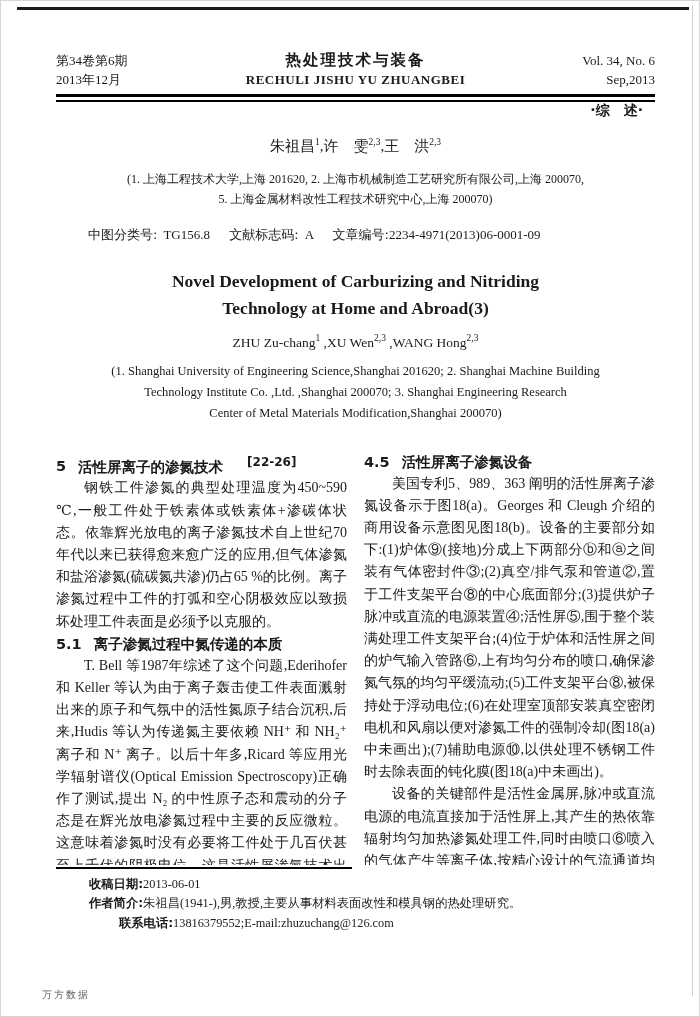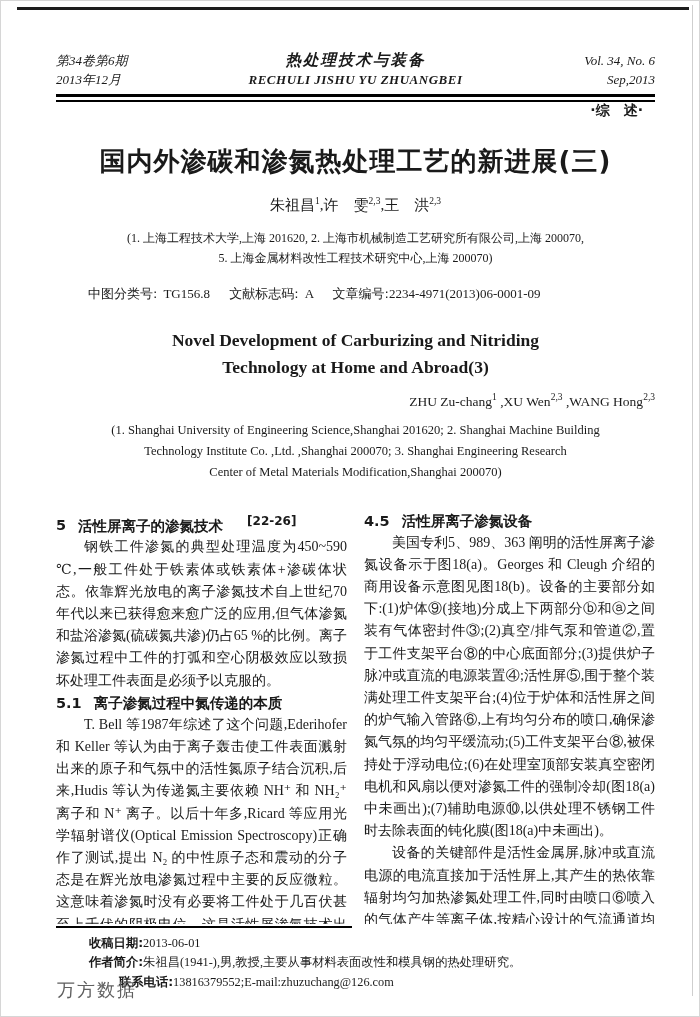--- a/index.html
+++ b/index.html
@@ -7,21 +7,21 @@
     position:relative; width:700px; height:1017px; box-sizing:border-box;
     background:#fff; color:#1a1a1a;
     font-family:"Liberation Serif","DejaVu Serif",serif;
     padding:50px 44px 0 55px;
     border:1px solid #d6d6d6;
     overflow:hidden;
   }
   .scan-topline { position:absolute; top:6px; left:16px; right:10px; height:3px; background:#1d1d1d; }
   .scan-rightline { position:absolute; top:4px; bottom:20px; right:6px; width:1px; background:#cfcfcf; }
 
-  .masthead { display:flex; justify-content:space-between; align-items:flex-end; font-size:13px; line-height:19px;font-style:italic; }
+  .masthead { display:flex; justify-content:space-between; align-items:flex-end; font-size:13px; line-height:19px; }
   .mh-left { width:130px; text-align:left; }
   .mh-right { width:130px; text-align:right; }
   .mh-center { text-align:center; flex:1; }
   .jr-cn { font-weight:bold; font-size:15.5px; letter-spacing:2px; font-family:"DejaVu Sans","Liberation Sans",sans-serif; }
   .jr-py { font-weight:bold; font-size:13px; letter-spacing:.5px; }
 
   .double-rule { margin-top:5px; height:3px; border-top:3px solid #000; border-bottom:2px solid #000; }
 
   .category { text-align:right; font-weight:bold; font-size:14px; padding-right:12px;
               font-family:"DejaVu Sans","Liberation Sans",sans-serif; }
@@ -33,39 +33,39 @@
   .authors-cn sup, .authors-en sup { font-size:9.5px; }
 
   .affil-cn { text-align:center; margin-top:13px; font-size:12px; line-height:20px; }
 
   .meta-line { margin-top:17px; font-size:13px; padding-left:32px; }
   .meta-label { font-weight:normal; font-family:"DejaVu Sans","Liberation Sans",sans-serif; }
   .meta-value { margin-left:6px; }
   .meta-gap { margin-left:16px; }
 
   .title-en { text-align:center; margin-top:24px; font-size:17.5px; font-weight:bold; line-height:27px; }
-  .authors-en { text-align:right; margin-top:11px; font-size:13.5px; }
+  .authors-en { text-align:center; margin-top:11px; font-size:13.5px; }
   .affil-en { text-align:center; margin-top:10px; font-size:12.5px; line-height:21px; }
 
   .columns { display:flex; gap:17px; margin-top:27px; height:414px; overflow:hidden;
              font-size:14px; line-height:22.2px; text-align:justify; }
   .col { flex:1; min-width:0; }
   .body-h { font-weight:bold; font-size:14.5px; line-height:22px; margin:0;
             font-family:"DejaVu Sans","Liberation Sans",sans-serif; text-align:left; }
   .body-h .h-num { margin-right:12px; }
   .body-h sup { font-size:12px; font-weight:bold;padding-left:24px; }
   .columns p { margin:0; text-indent:2em; }
 
   .footnote { margin-top:2px; font-size:12.3px; line-height:19.5px; }
   .fn-rule { width:296px; border-top:2px solid #000; margin-bottom:6px; }
   .fn-line { padding-left:33px; }
   .fn-line.fn-indent { padding-left:63px; }
   .fn-label { font-weight:bold; font-family:"DejaVu Sans","Liberation Sans",sans-serif; }
 
-  .watermark { position:absolute; left:56px; bottom:14px; color:#5f5f5f; font-size:18px; letter-spacing:2px;
+  .watermark { position:absolute; left:41px; bottom:14px; color:#5f5f5f; font-size:10px; letter-spacing:2px;
                font-family:"DejaVu Sans","Liberation Sans",sans-serif; }
 </style>
 </head>
 <body>
 
 <div class="page">
   <div class="scan-topline"></div>
   <div class="scan-rightline"></div>
 
   <header class="masthead">
@@ -80,21 +80,20 @@
     <div class="mh-right">
       <div>Vol. 34, No. 6</div>
       <div>Sep,2013</div>
     </div>
   </header>
 
   <div class="double-rule"></div>
 
   <div class="category">·综　述·</div>
 
-  <h1 class="title-cn">国内外渗碳和渗氮热处理工艺的新进展(三)</h1>
 
   <div class="authors-cn">
     <span>朱祖昌</span><sup>1</sup><span>,许　雯</span><sup>2,3</sup><span>,王　洪</span><sup>2,3</sup>
   </div>
 
   <div class="affil-cn">
     <div>(1. 上海工程技术大学,上海  201620,  2. 上海市机械制造工艺研究所有限公司,上海  200070,</div>
     <div>5. 上海金属材料改性工程技术研究中心,上海  200070)</div>
   </div>
 

